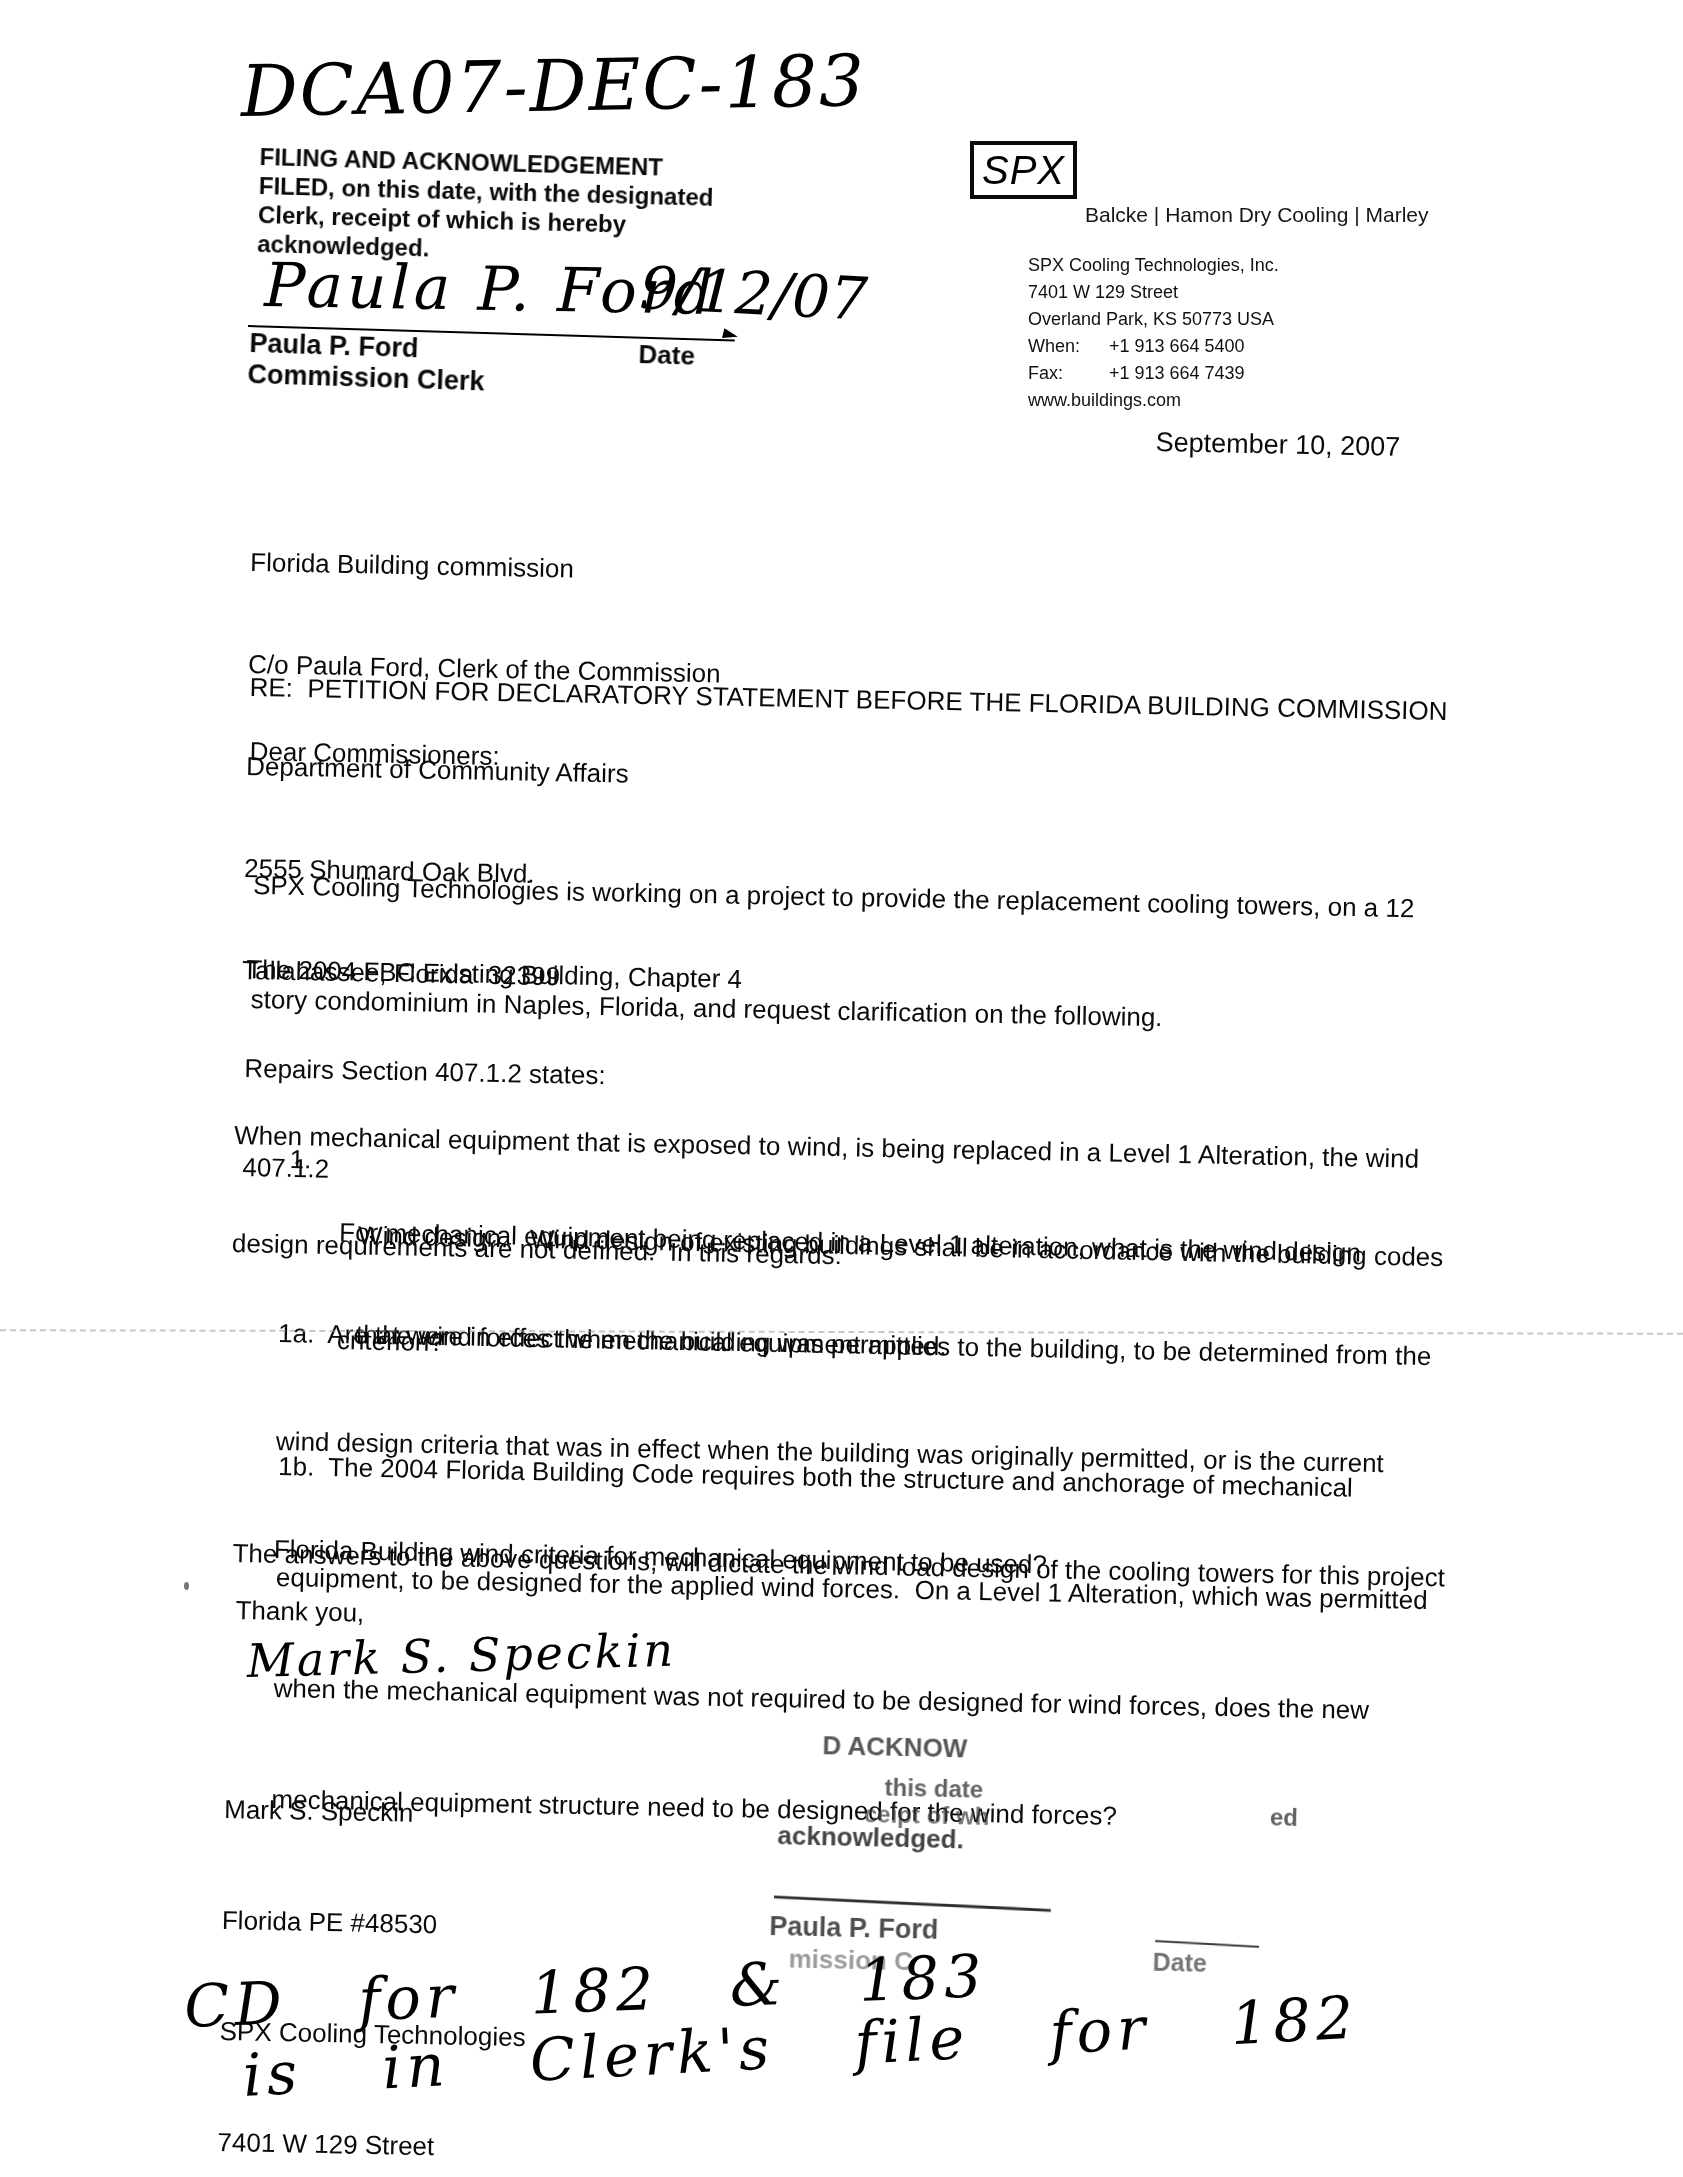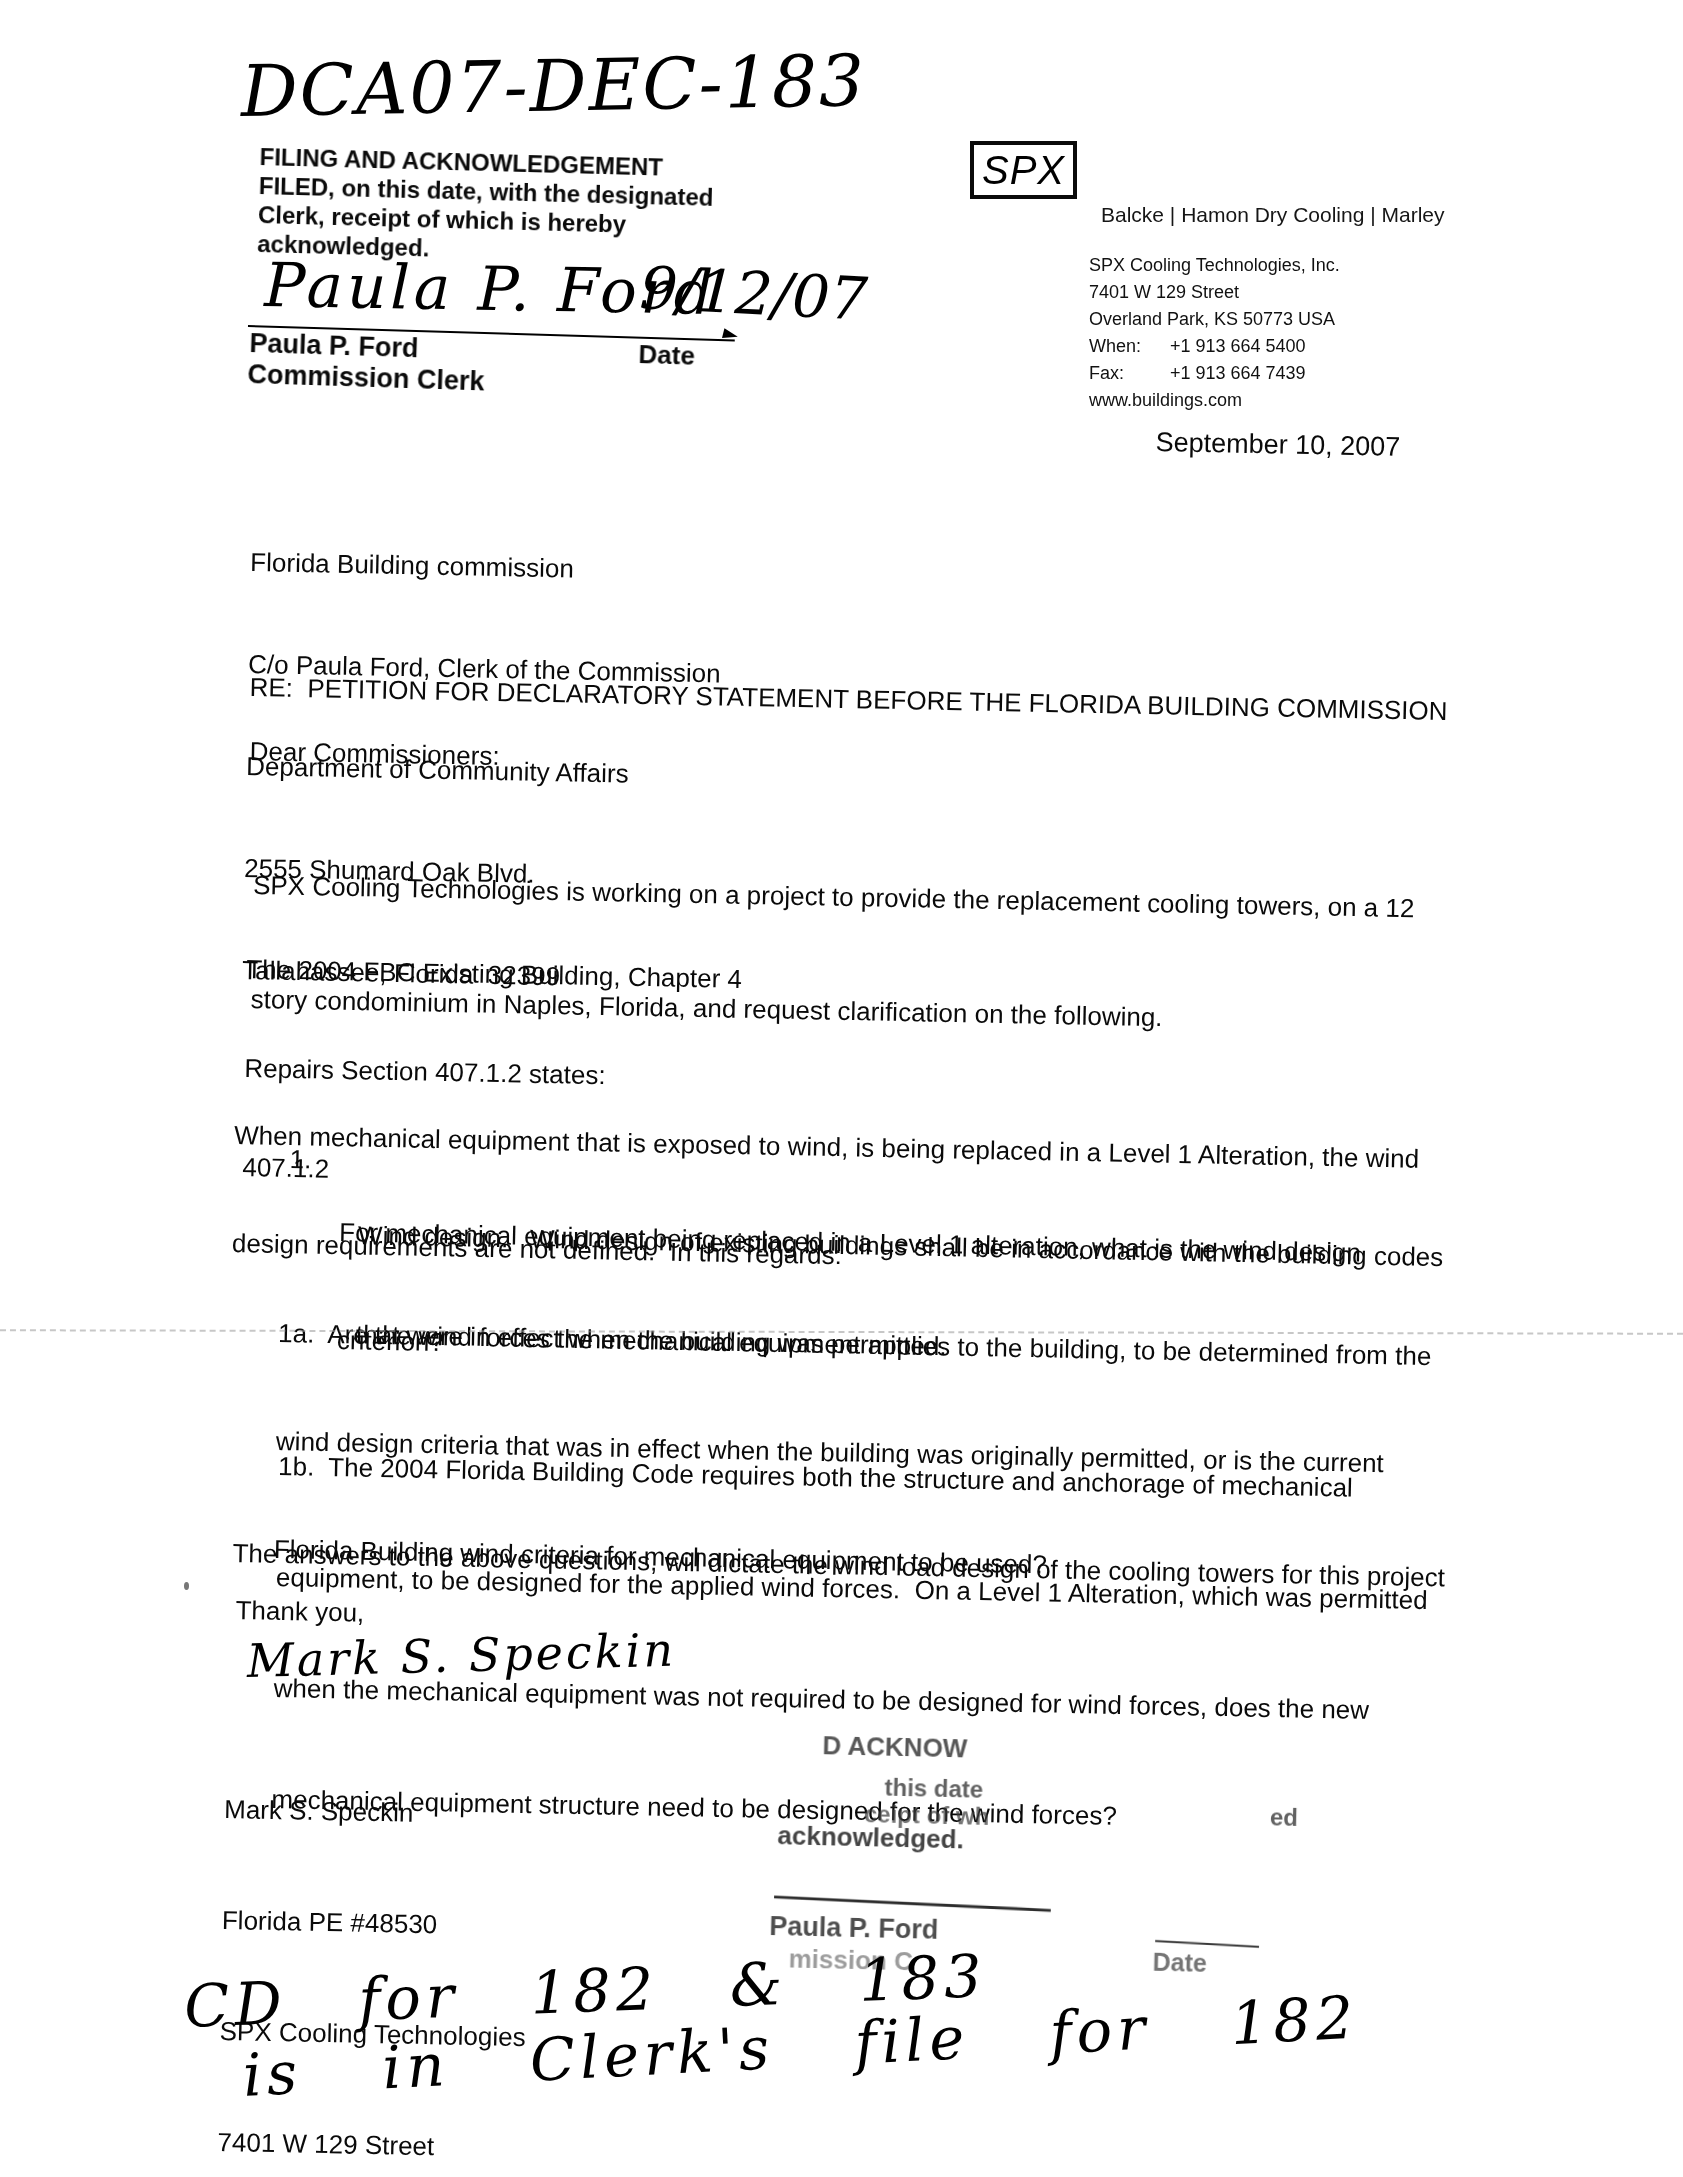--- a/index.html
+++ b/index.html
@@ -37,22 +37,22 @@
   <div class="abs script" style="left:642px;top:253px;font-size:59px;transform:rotate(3deg);transform-origin:0 0;">9/12/07</div>
   <div class="abs sigline" style="left:248px;top:325px;width:487px;transform:rotate(1.7deg);transform-origin:0 0;"></div>
   <div class="abs arrowhead" style="left:723px;top:330px;transform:rotate(14deg);"></div>
   <div class="abs stampy" style="left:250px;top:328px;font-size:27px;transform:rotate(1.8deg);transform-origin:0 0;">Paula P. Ford</div>
   <div class="abs stampy" style="left:248px;top:359px;font-size:27px;transform:rotate(1.8deg);transform-origin:0 0;">Commission Clerk</div>
   <div class="abs stampy" style="left:639px;top:339px;font-size:26px;transform:rotate(1.8deg);transform-origin:0 0;">Date</div>
 
   <div class="abs" style="left:970px;top:141px;width:99px;height:50px;border:4px solid #0a0a0a;display:flex;align-items:center;justify-content:center;">
     <span style="font-weight:400;font-style:italic;font-size:40px;letter-spacing:1px;">SPX</span>
   </div>
-  <div class="abs" style="left:1085px;top:203px;font-size:21px;color:#161616;margin-left:16px;">Balcke | Hamon Dry Cooling | Marley</div>
-  <div class="abs lh-addr" style="left:1089px;top:252px;">
+  <div class="abs" style="left:1085px;top:203px;font-size:21px;color:#161616;">Balcke | Hamon Dry Cooling | Marley</div>
+  <div class="abs lh-addr" style="left:1028px;top:252px;">
     <div>SPX Cooling Technologies, Inc.</div>
     <div>7401 W 129 Street</div>
     <div>Overland Park, KS 50773 USA</div>
     <div class="row">
       <span class="lh-label">When:</span>
       <span>+1 913 664 5400</span>
     </div>
     <div class="row">
       <span class="lh-label">Fax:</span>
       <span>+1 913 664 7439</span>

